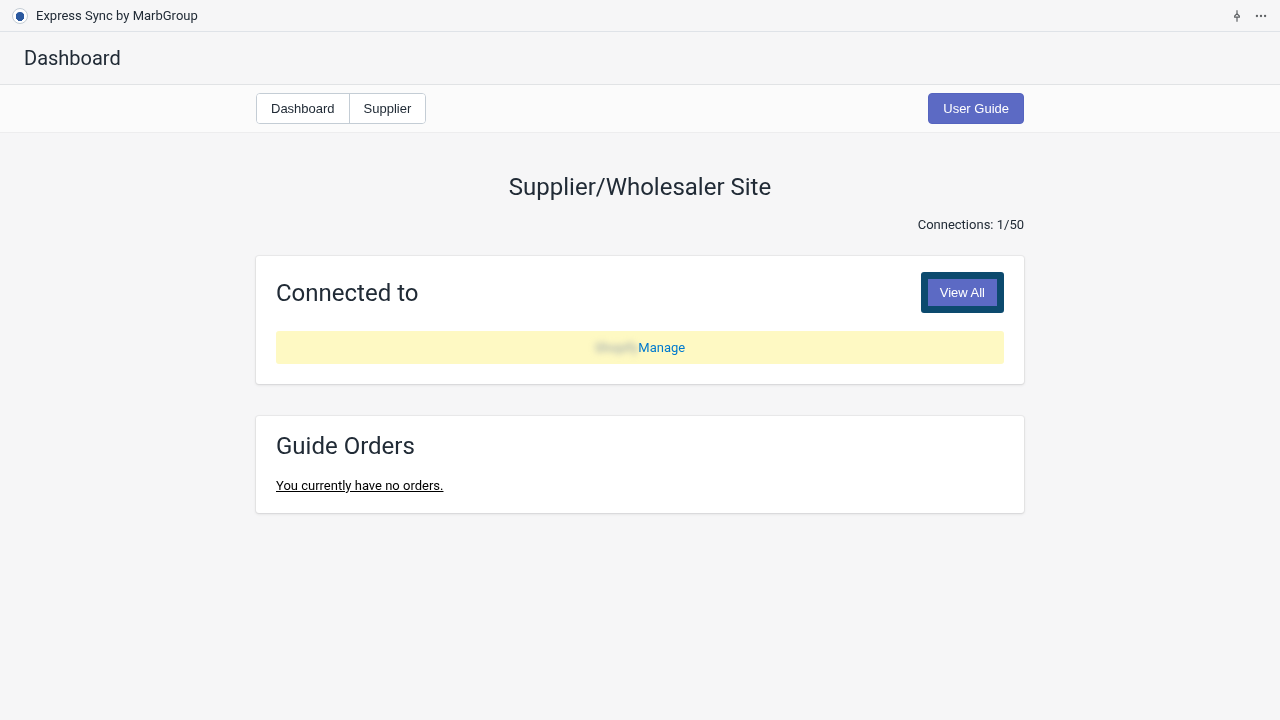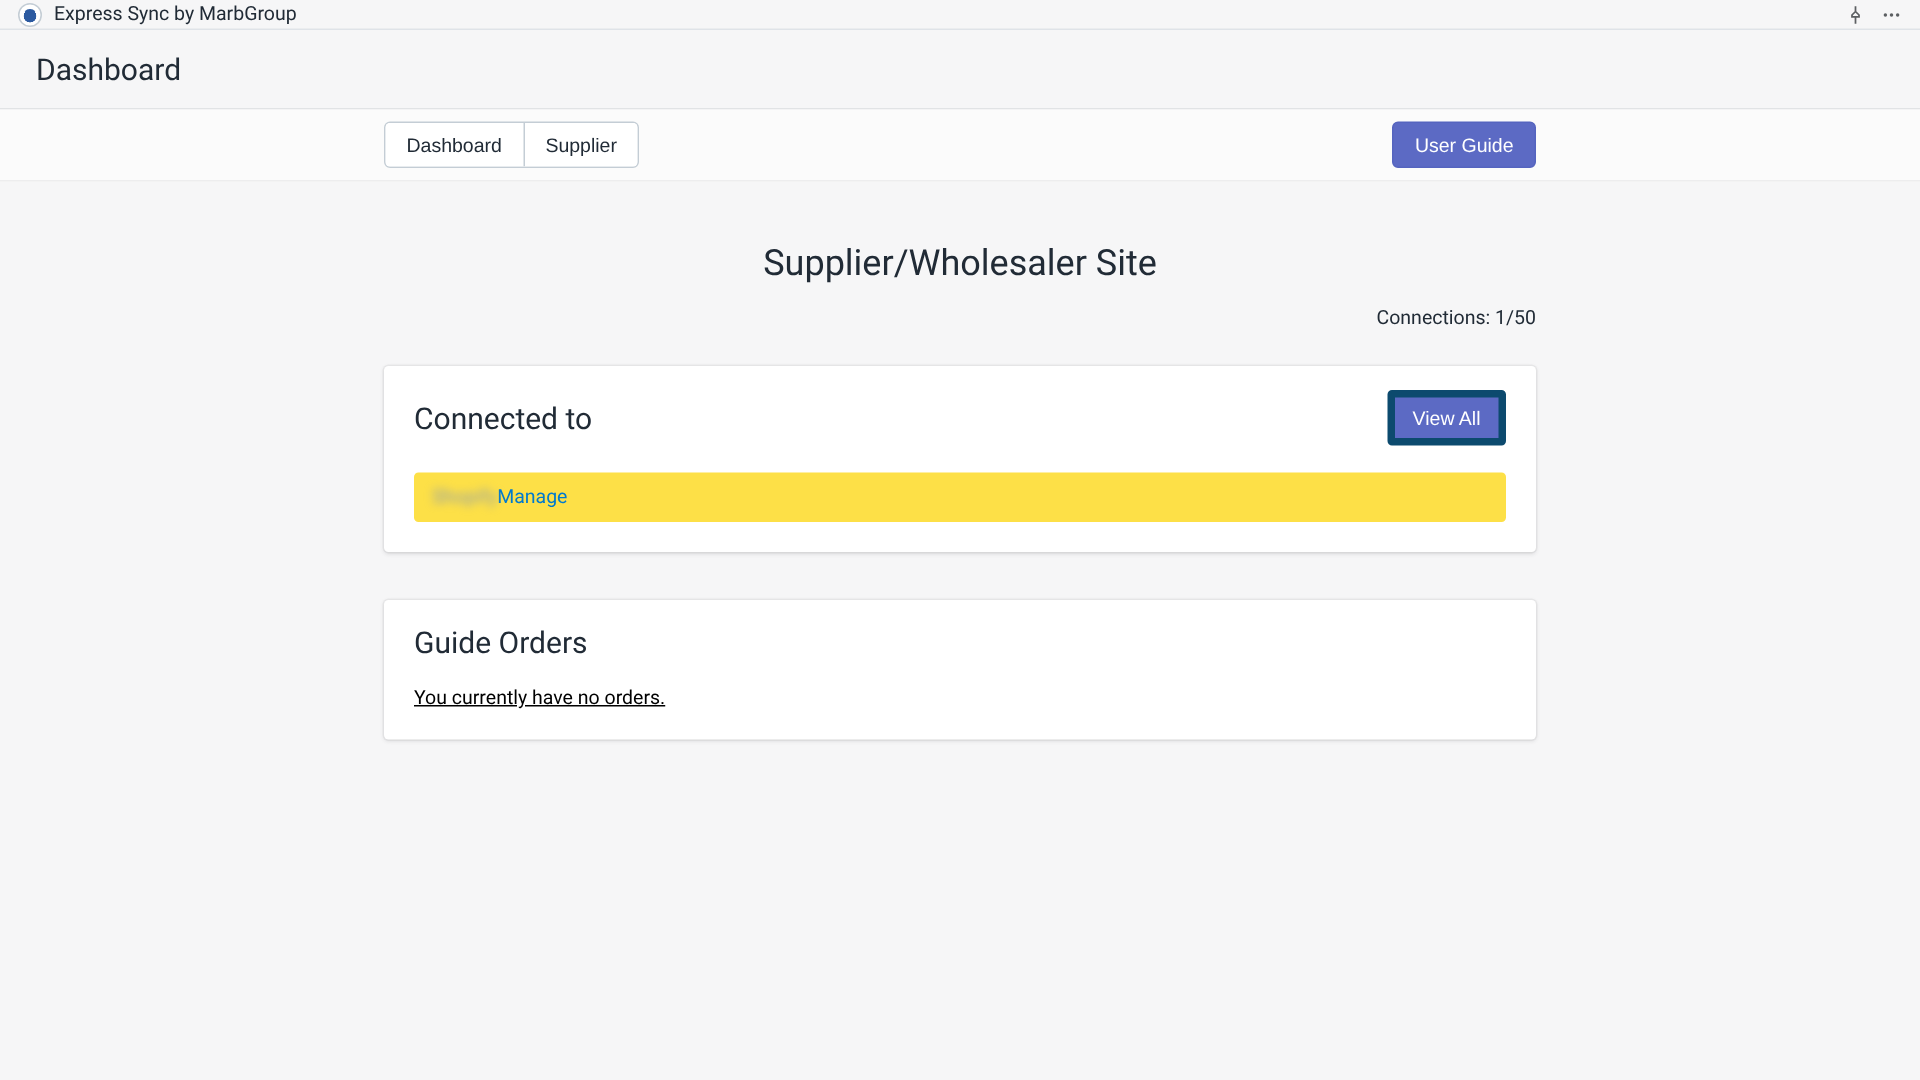--- a/index.html
+++ b/index.html
@@ -6,21 +6,21 @@
     body {
       font-family: -apple-system, BlinkMacSystemFont, "Segoe UI", Roboto, "Helvetica Neue", Arial, sans-serif;
       background: #f6f6f7;
       color: #212b36;
       font-size: 14px;
       width: 1280px;
       height: 720px;
       overflow: hidden;
     }
     .titlebar {
-      height: 20px;
+      height: 32px;
       display: flex;
       align-items: center;
       justify-content: space-between;
       padding: 0 12px;
       border-bottom: 1px solid #dfe3e8;
       background: #f6f6f7;
     }
     .titlebar-left {
       display: flex;
       align-items: center;
@@ -131,34 +131,34 @@
       box-shadow: 0 0 0 1px rgba(63,63,68,0.05), 0 1px 3px rgba(63,63,68,0.15);
       padding: 16px 20px 20px;
       margin-bottom: 32px;
     }
     .card-header {
       display: flex;
       justify-content: space-between;
       align-items: center;
       margin-bottom: 18px;
     }
-    .card-title { font-size: 20px; font-weight: 400; color: #212b36; }
+    .card-title { font-size: 24px; font-weight: 400; color: #212b36; }
     .btn-sm {
       background: #5c6ac4;
       color: #fff;
-      border: 5px solid #0c4a6e;
+      border: 7px solid #0c4a6e;
       border-radius: 3px;
       padding: 6px 12px;
       font-size: 13px;
       cursor: pointer;
     }
     .conn-row {
-      background: #fde047;
-      display: flex;
-      justify-content: flex-start;
+      background: #fef9c3;
+      display: flex;
+      justify-content: center;
       align-items: center;
       padding: 9px 12px;
       border-radius: 3px;
     }
     .conn-name {
       color: #919eab;
       filter: blur(3px);
       font-size: 13px;
       user-select: none;
     }

